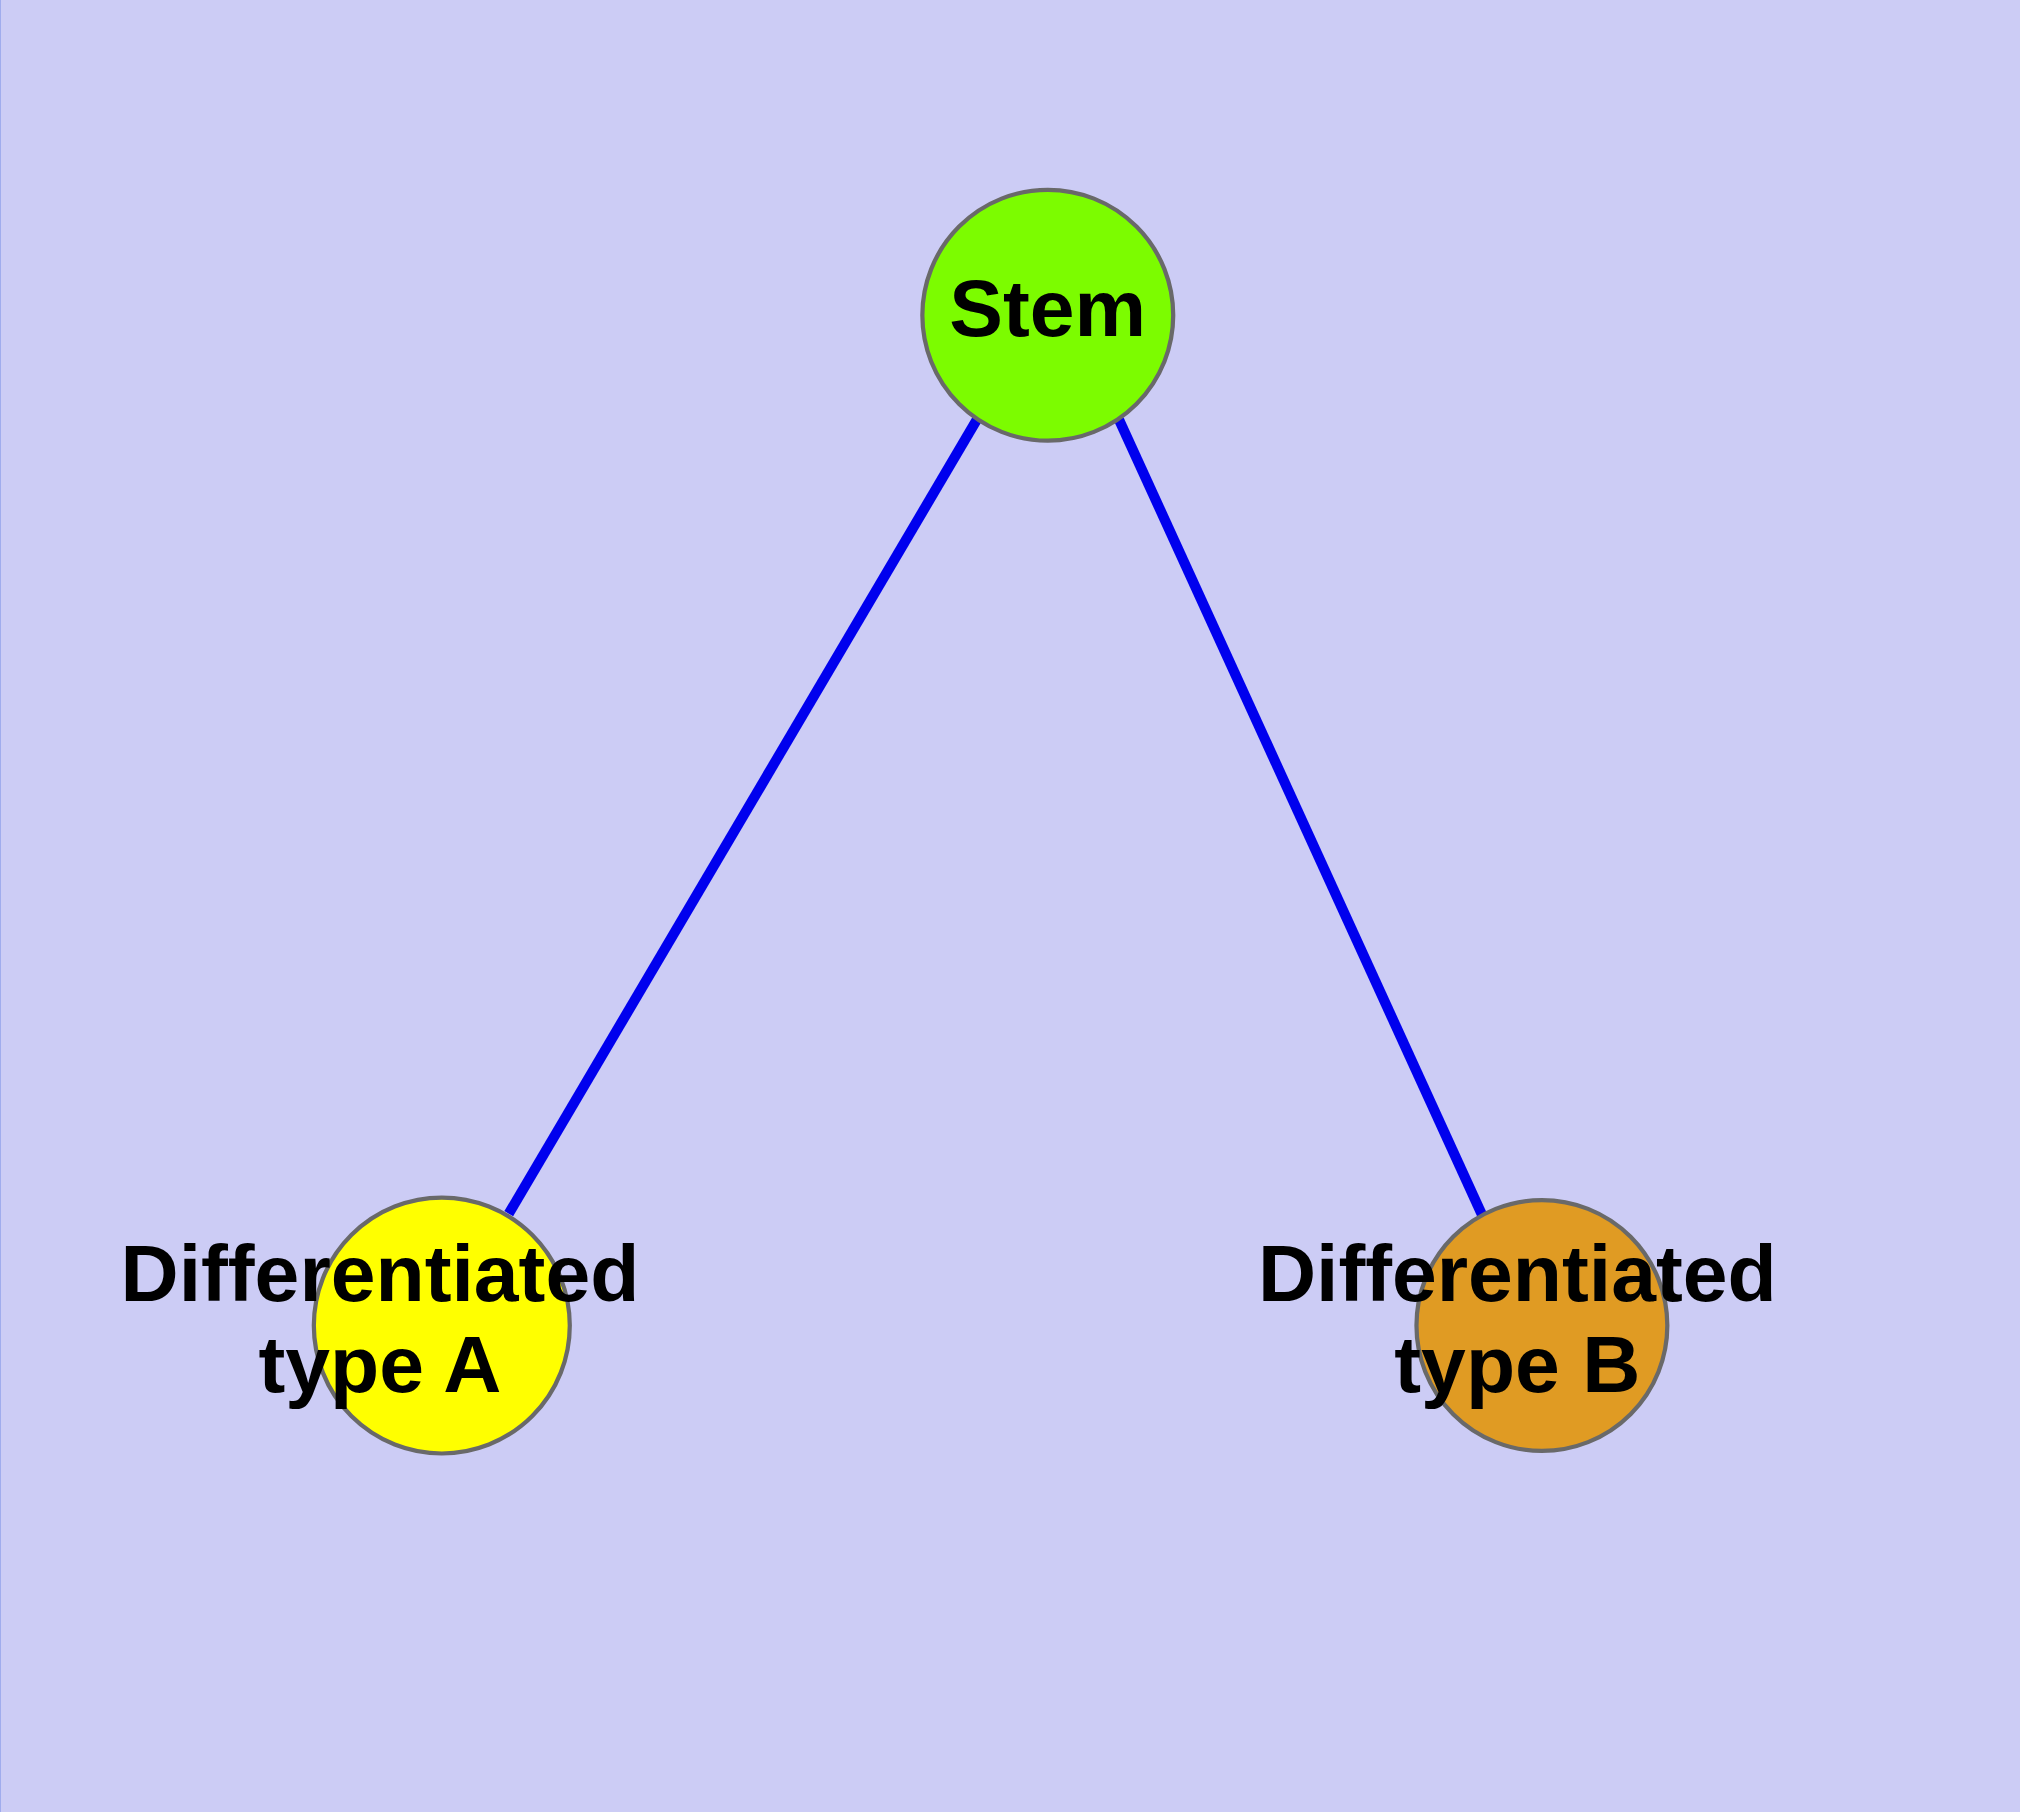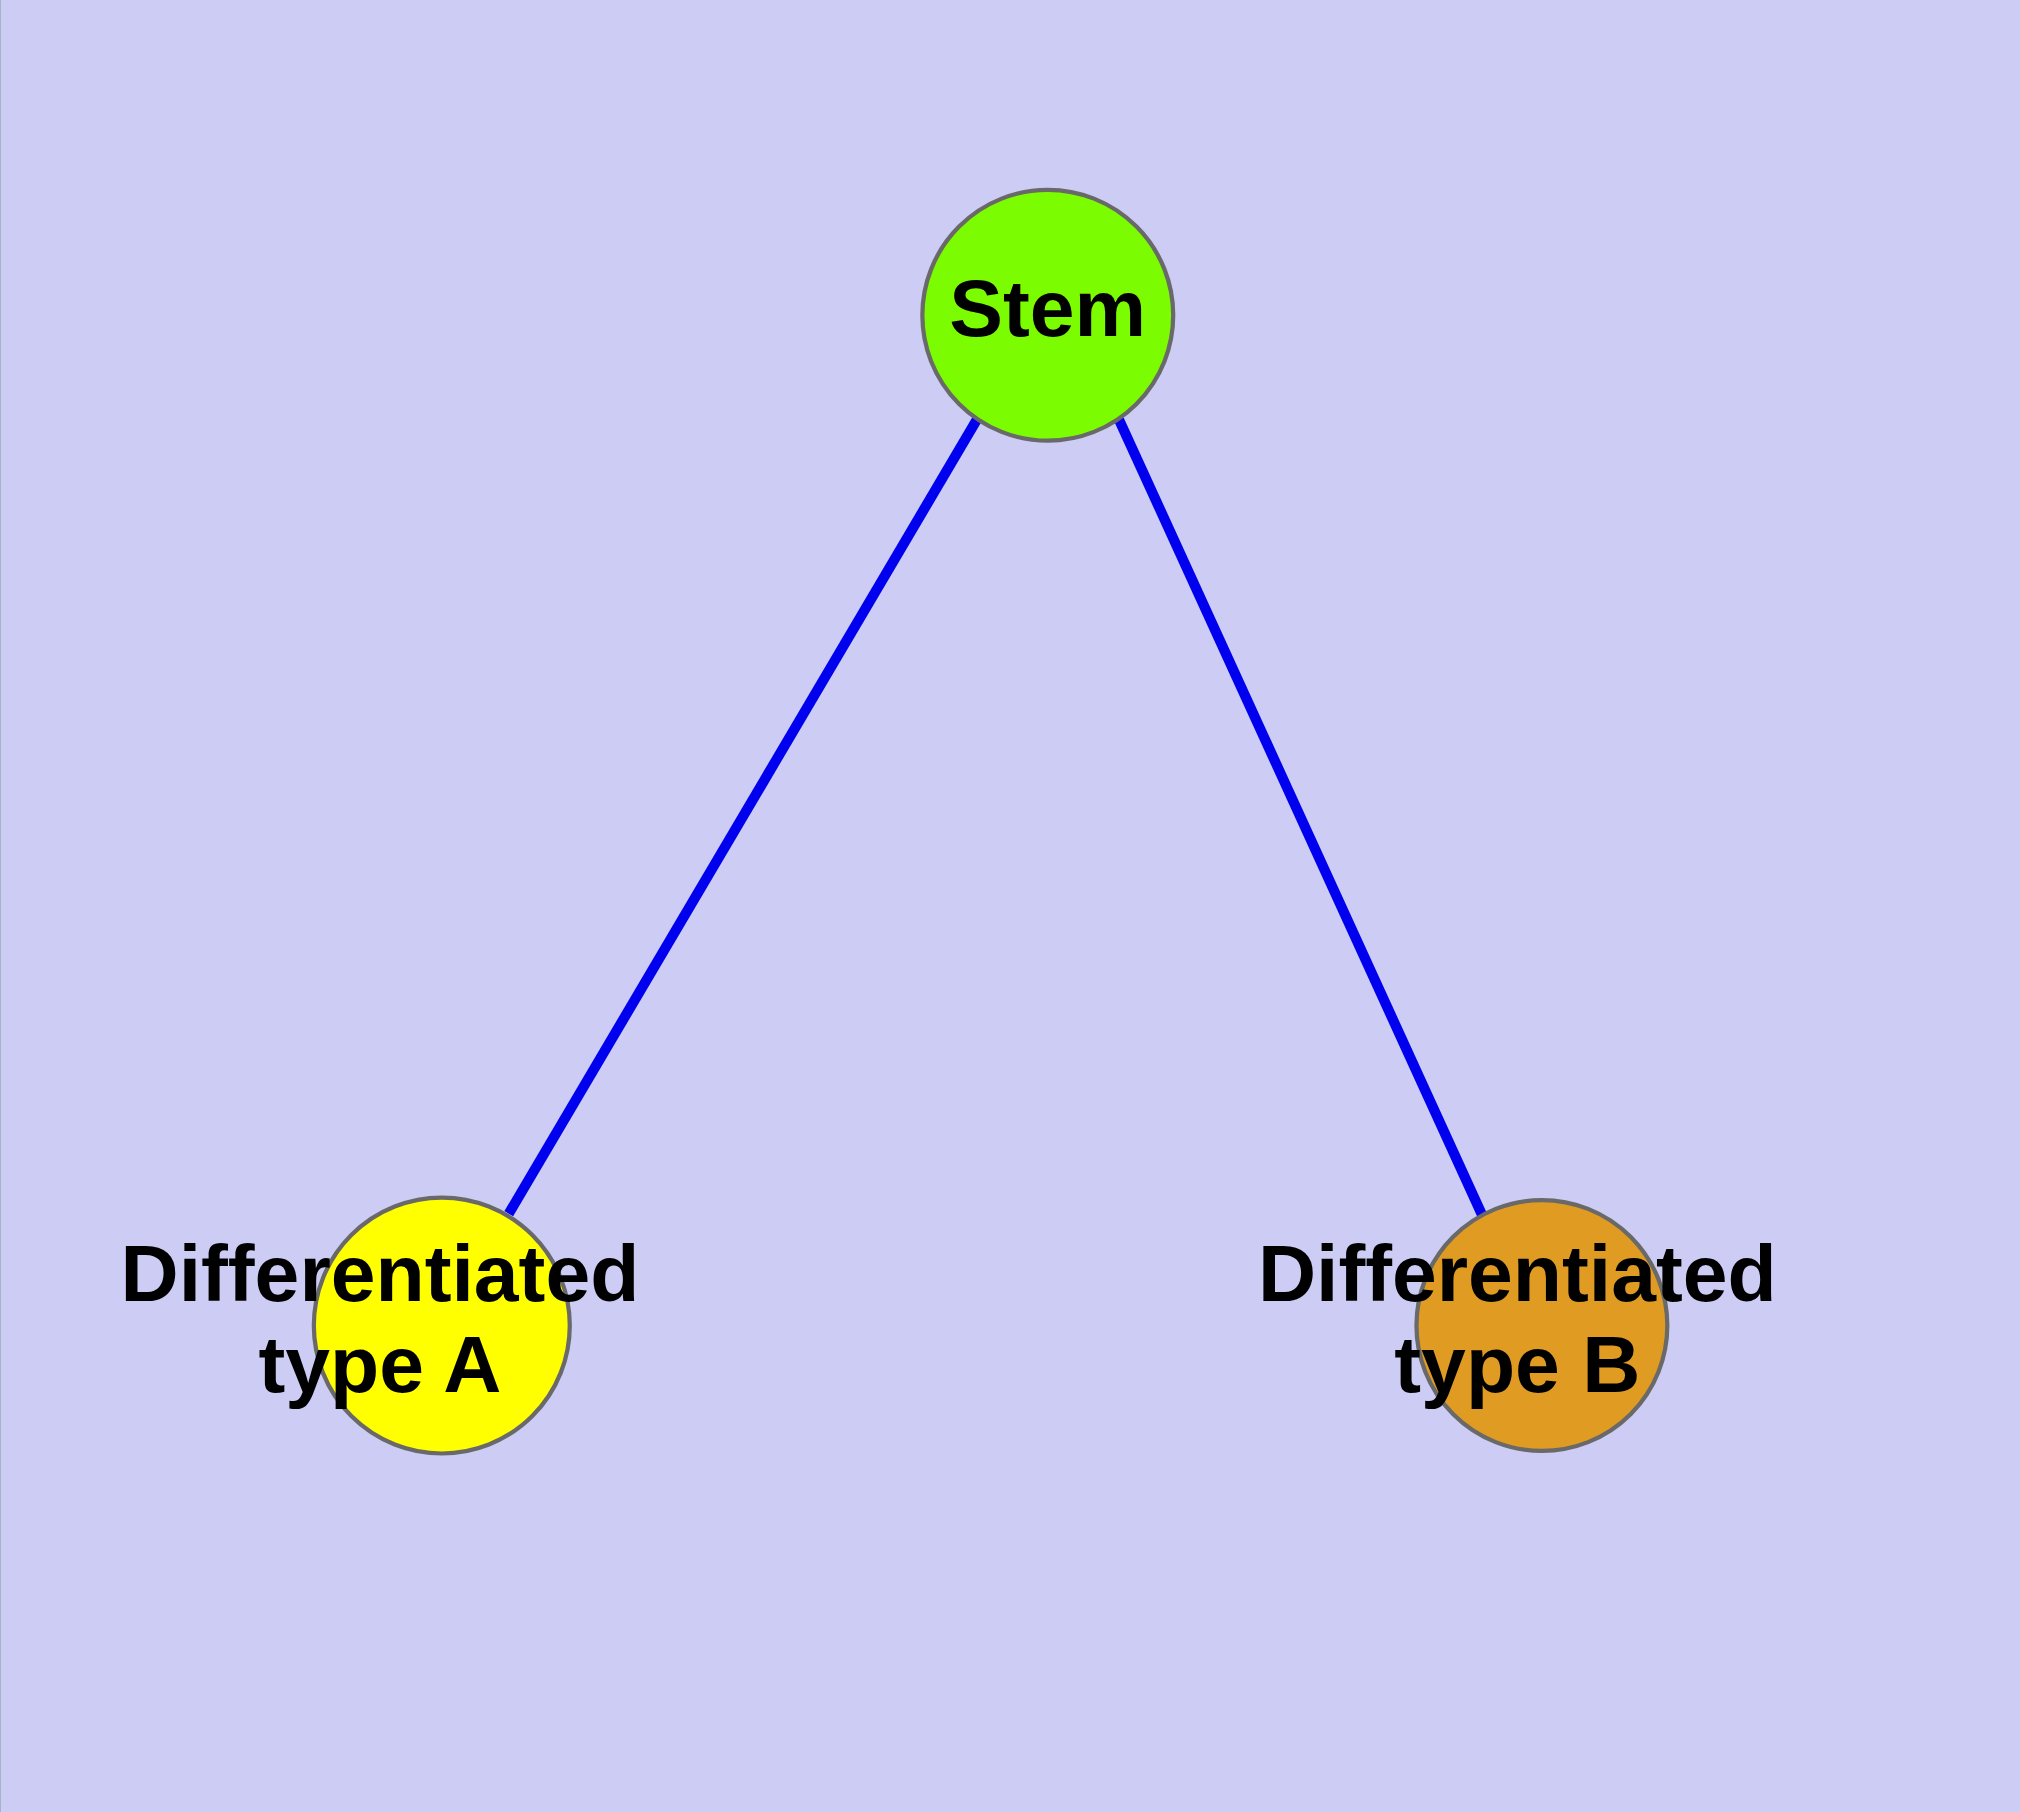--- a/index.html
+++ b/index.html
@@ -30,21 +30,21 @@
     font-family: "Liberation Sans", sans-serif;
     font-weight: bold;
     fill: #000000;
     text-anchor: middle;
     dominant-baseline: middle;
   }
 </style>
 </head>
 <body>
 
-<div id="canvas" style="width: 2021px; height: 1812px; background: #15803d;">
+<div id="canvas" style="width: 2021px; height: 1812px; background: #1d4ed8;">
   <svg id="graph-svg" viewBox="0 0 2384 2138">
 
     <rect id="bg-rect" x="0" y="0" width="2384" height="2138" fill="#ccccf5"></rect>
 
     <g id="edges-layer">
         <line x1="1153" y1="494" x2="600" y2="1432" stroke="#0000ee" stroke-width="12" stroke-linecap="butt"></line>
         <line x1="1320" y1="495" x2="1750" y2="1437" stroke="#0000ee" stroke-width="12" stroke-linecap="butt"></line>
       </g>
     <g id="nodes-layer">
         <g>

